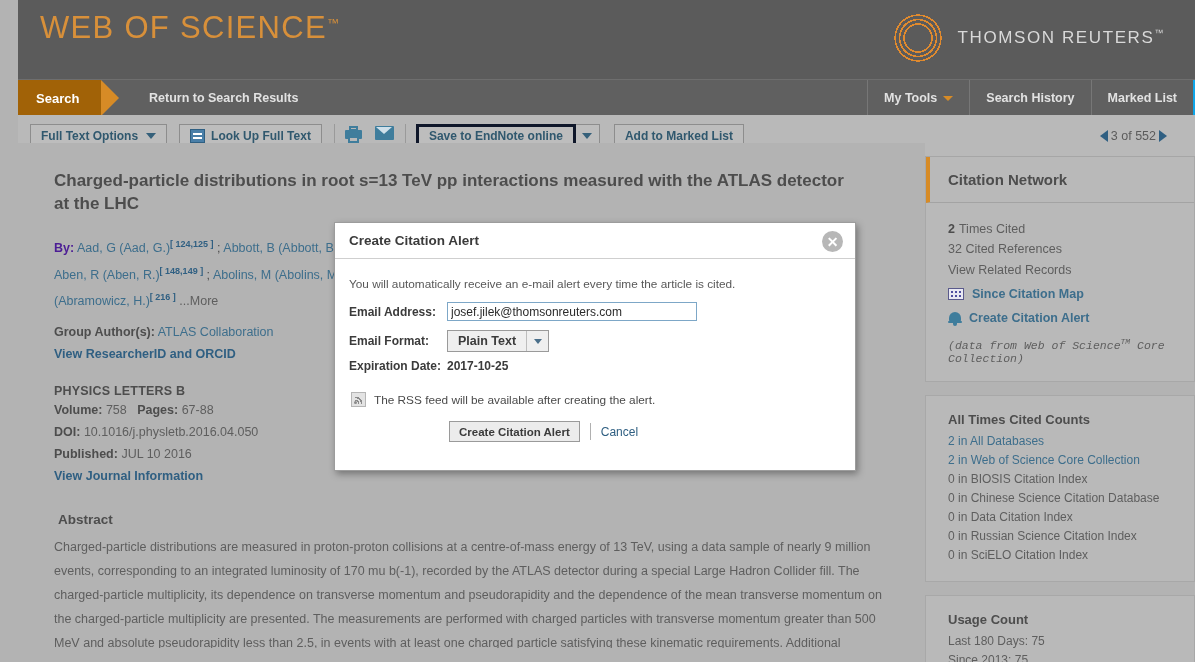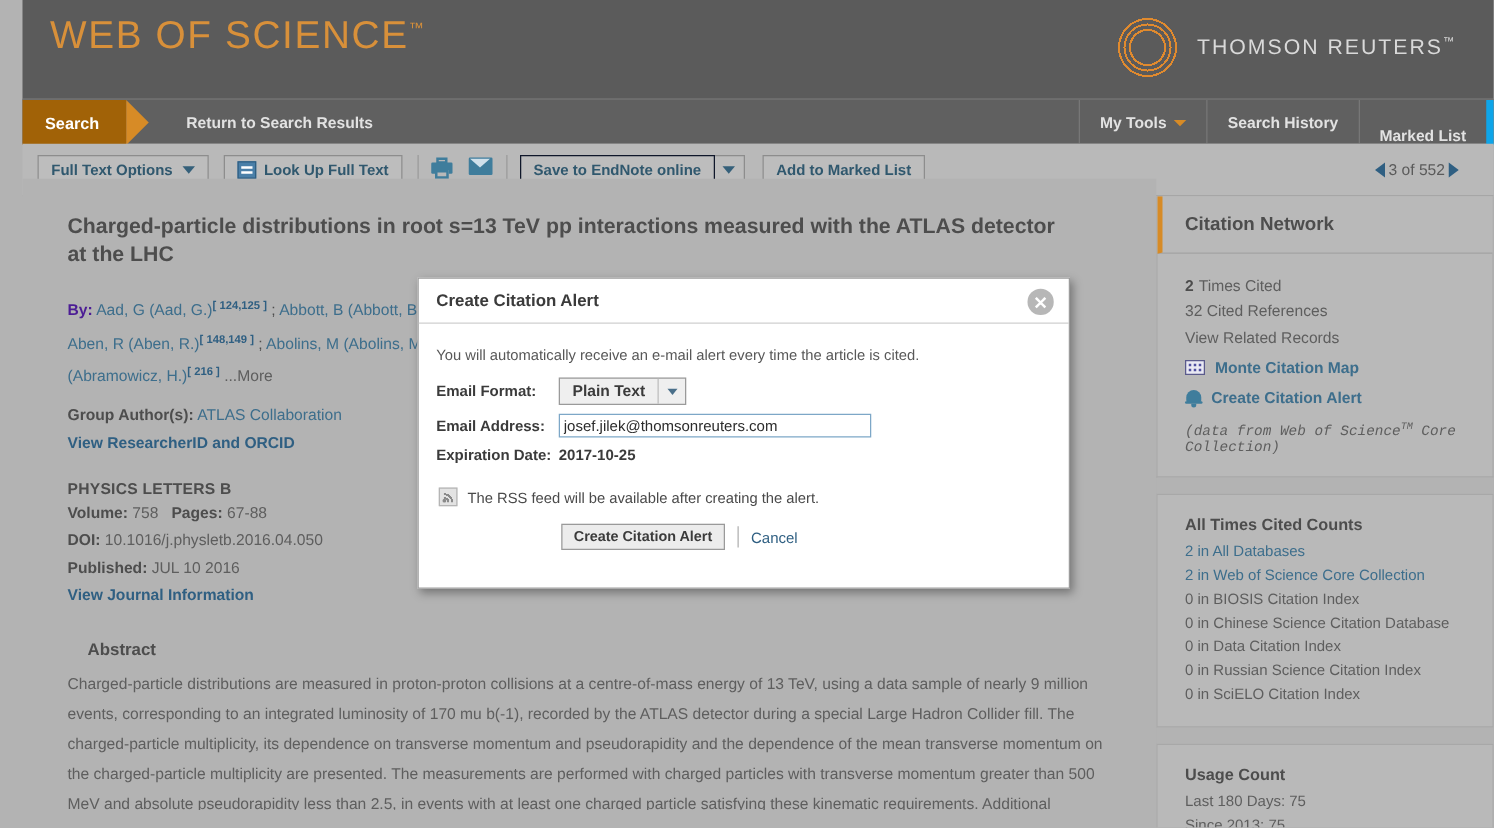--- a/index.html
+++ b/index.html
@@ -96,21 +96,21 @@
     position: absolute; right: 0; top: 0; height: 36px;
     display: flex; align-items: stretch;
   }
   .nav-right .nav-item {
     display: flex; align-items: center;
     padding: 0 16px;
     color: #e2e2e2;
     font-size: 12.5px; font-weight: bold;
     border-left: 1px solid #777;
   }
-  .nav-right .nav-item:last-child { border-right: 6px solid #0ea5e9; align-items: flex-end; }
+  .nav-right .nav-item:last-child { border-right: 2px solid #0ea5e9; }
   .caret-down {
     display: inline-block;
     margin-left: 6px;
     width: 0; height: 0;
     border-left: 5px solid transparent;
     border-right: 5px solid transparent;
     border-top: 5px solid #d78b26;
   }
 
   
@@ -200,21 +200,21 @@
     border-left: 8.5px solid transparent;
     border-right: 8.5px solid transparent;
     border-top: 7px solid #cfe0ea;
   }
   .endnote-btn {
     display: flex; align-items: stretch;
     margin-right: 14px;
   }
   .endnote-btn .main {
     height: 23px;
-    border: 1px solid #0f172a;
+    border: 3px solid #0f172a;
     background: #bdbdbd;
     color: #30586e;
     font-size: 12px; font-weight: bold;
     display: flex; align-items: center;
     padding: 4px 10px;
   }
   .endnote-btn .drop {
     height: 23px; width: 24px;
     border: 1px solid #8d8d8d;
     border-left: none;
@@ -274,21 +274,21 @@
   .meta-label { font-weight: bold; color: #4d4d4d; }
   .meta-val { color: #5e5e5e; }
   .journal-block { margin-top: 18px; }
   .journal-name {
     font-size: 12.5px; font-weight: bold; color: #4d4d4d;
     letter-spacing: 0.2px;
     margin-bottom: 2px;
   }
   .abstract-head {
     font-size: 13.5px; font-weight: bold; color: #4d4d4d;
-    margin: 24px 0 8px 16px;
+    margin: 24px 0 8px 4px;
   }
   .abstract-body {
     font-size: 12.5px; color: #5e5e5e;
     line-height: 1.92;
     max-width: 830px;
     text-align: left;
   }
 
   
   .sidebar {
@@ -646,21 +646,21 @@
           <span class="plain" style="margin-left:-3px">Times Cited</span>
         </div>
         <div class="cn-line">
           <span class="plain">32 Cited References</span>
         </div>
         <div class="cn-line">
           <span class="plain">View Related Records</span>
         </div>
         <div class="cn-line linked" style="margin-top:4px">
           <span class="map-icon"></span>
-          <span style="font-weight:bold">Monte Citation Map</span>
+          <span style="font-weight:bold">Since Citation Map</span>
         </div>
         <div class="cn-line linked" style="margin-top:4px">
           <span class="bell-icon">
               <span class="bell-clapper"></span>
             </span>
           <span style="font-weight:bold">Create Citation Alert</span>
         </div>
         <div class="cn-note">
           <span>(data from Web of Science</span><span class="tm">TM</span><span> Core Collection)</span>
         </div>
@@ -691,35 +691,35 @@
   </div>
 
   <div class="modal">
     <div class="modal-header">
       <span class="modal-title">Create Citation Alert</span>
       <span class="modal-close">✕</span>
     </div>
     <div class="modal-body">
       <div class="modal-intro">You will automatically receive an e-mail alert every time the article is cited.</div>
 
+      <div class="form-row">
+        <span class="form-label">Email Address:</span>
+        <input class="email-input" type="text" value="josef.jilek@thomsonreuters.com" style="">
+      </div>
+
       <div class="form-row" style="margin-top:9px">
         <span class="form-label">Email Format:</span>
         <div class="select-box">
           <span class="sel-val">Plain Text</span>
           <span class="sel-arrow">
               <span class="sel-chev"></span>
             </span>
         </div>
       </div>
 
-      <div class="form-row">
-        <span class="form-label">Email Address:</span>
-        <input class="email-input" type="text" value="josef.jilek@thomsonreuters.com" style="">
-      </div>
-
       <div class="form-row exp-row">
         <span class="form-label">Expiration Date:</span>
         <span class="exp-val">2017-10-25</span>
       </div>
 
       <div class="rss-row">
         <span class="rss-icon"></span>
         <span class="rss-text">The RSS feed will be available after creating the alert.</span>
       </div>
 

